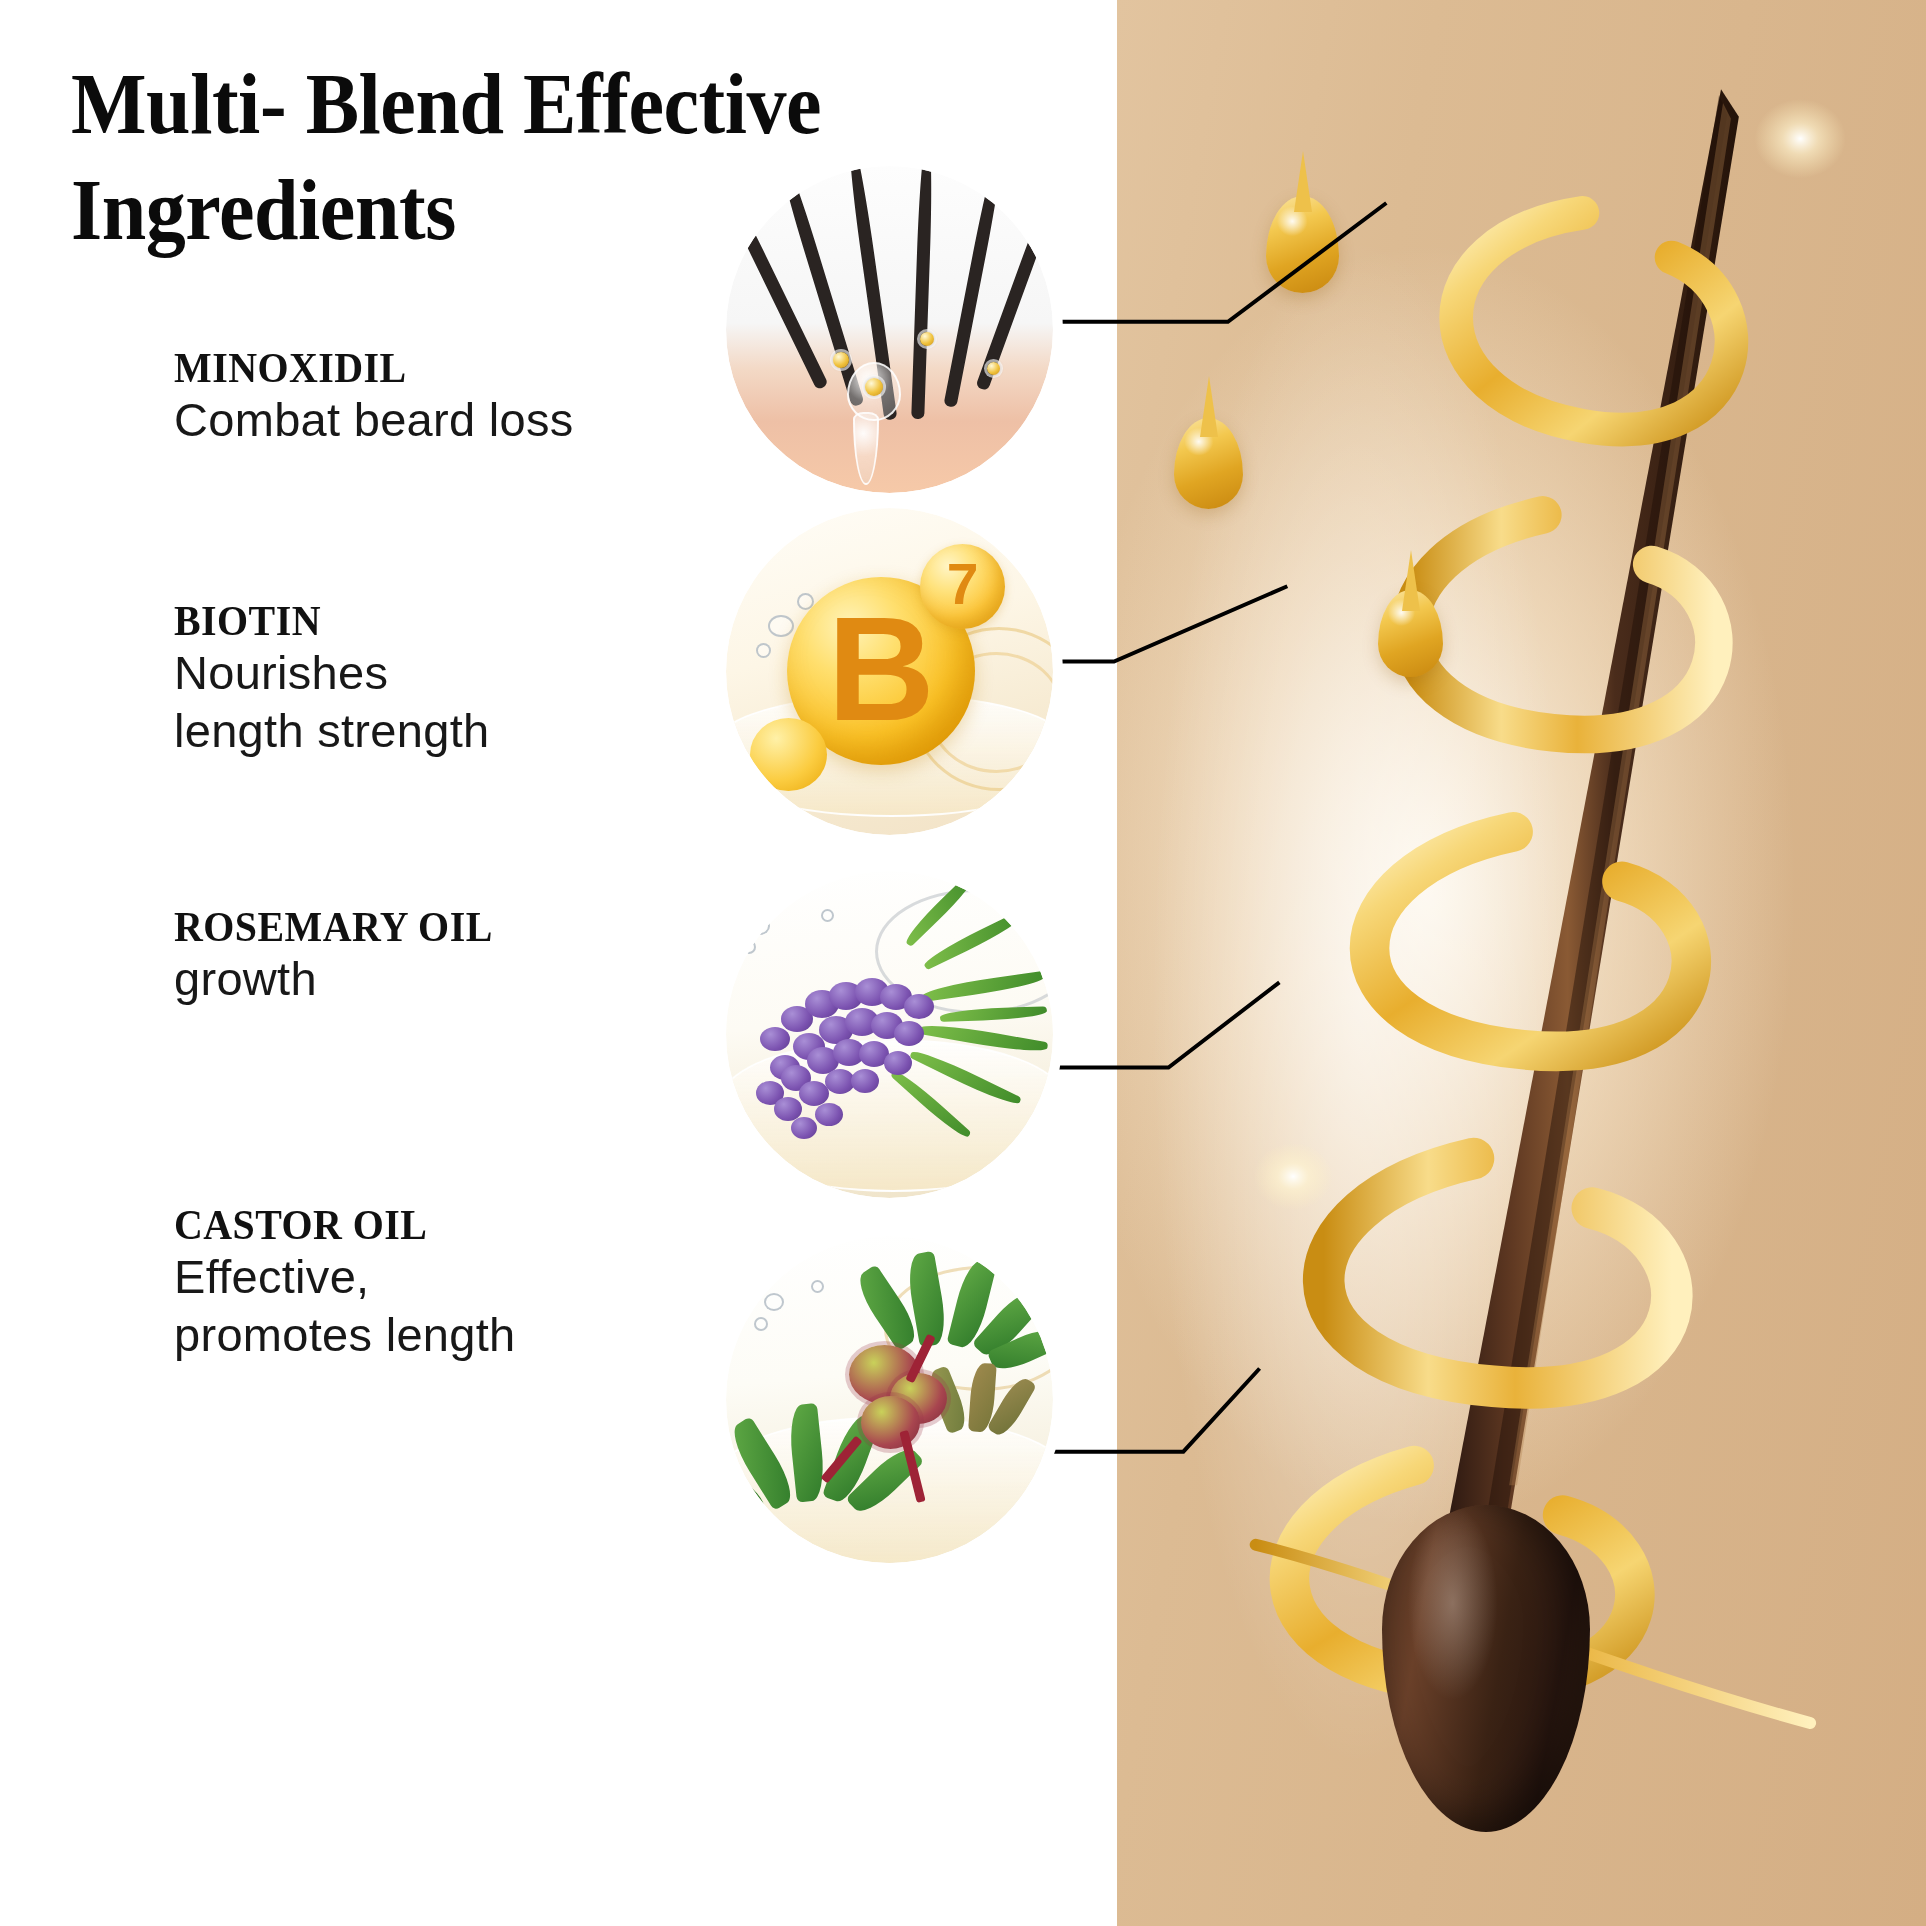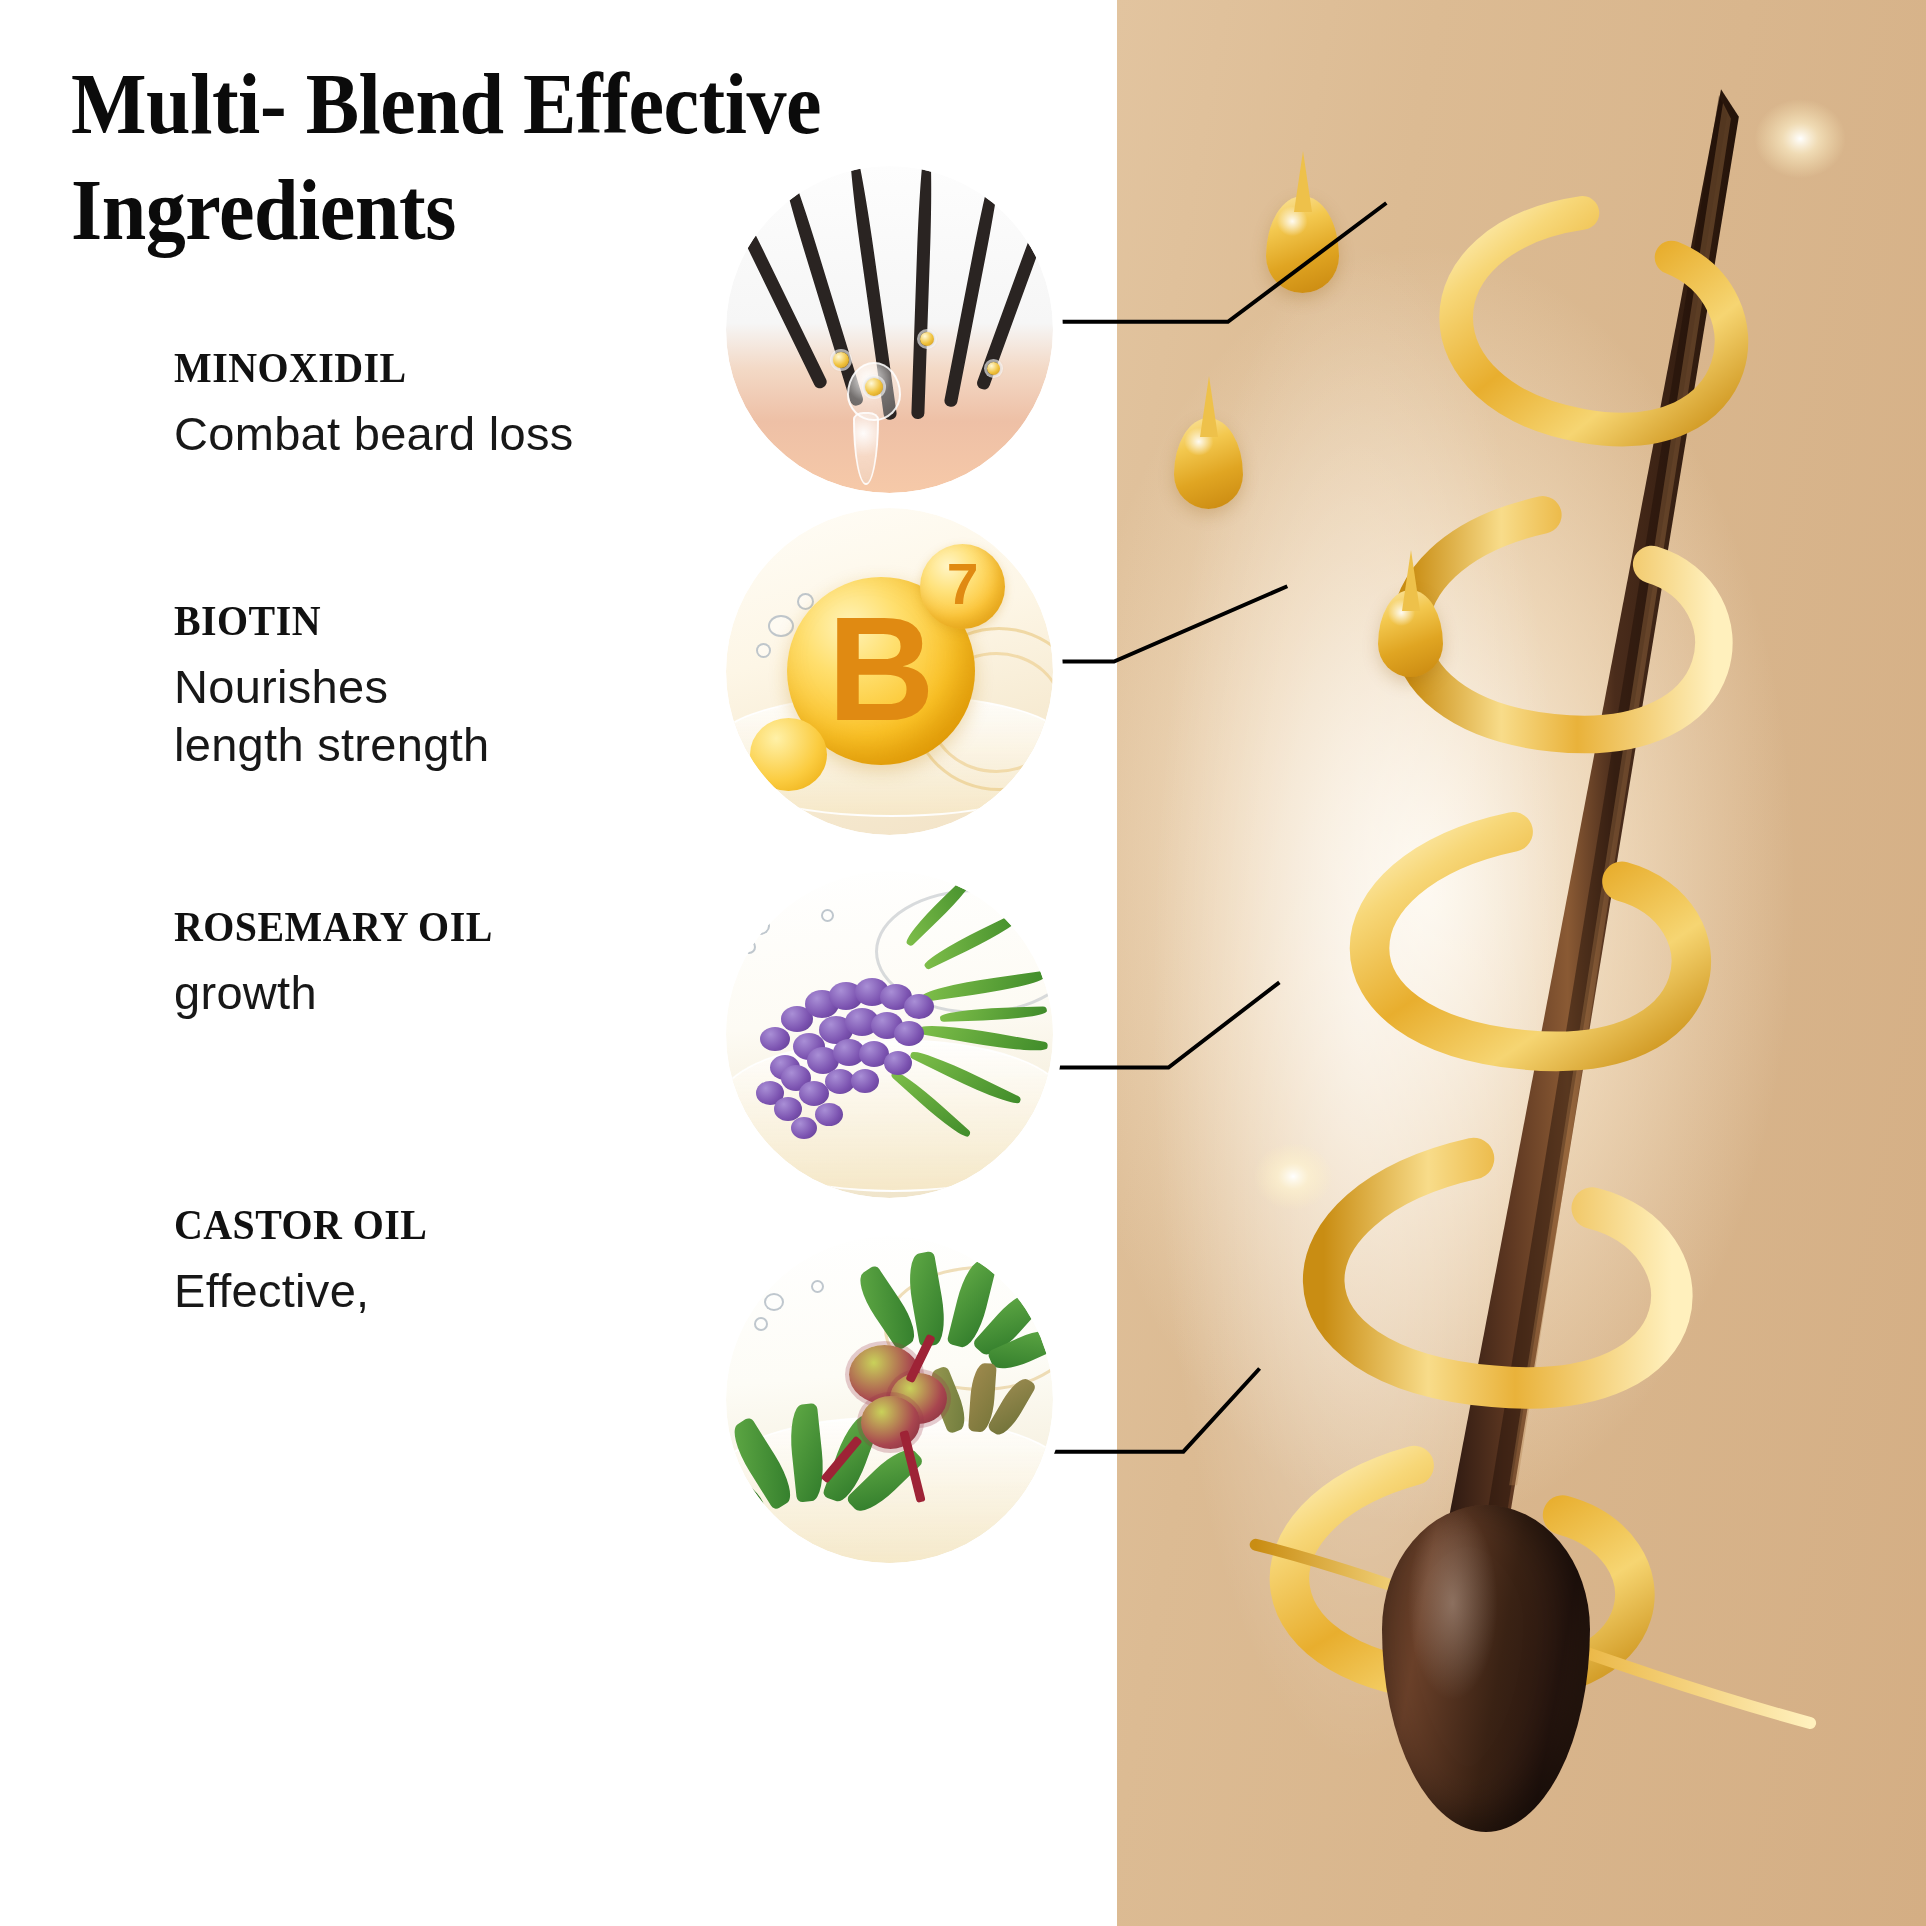--- a/index.html
+++ b/index.html
@@ -31,21 +31,21 @@
 
   
   .ing{position:absolute;left:174px;width:554px;}
   .ing .name{
     font-family:"Liberation Serif",serif;font-weight:bold;
     font-size:42px;letter-spacing:0.5px;color:#111;line-height:1.1;
     transform:scaleX(.95);transform-origin:left center;
   }
   .ing .desc{
     font-family:"Liberation Sans",sans-serif;font-weight:300;
-    font-size:47px;line-height:1.24;color:#181818;margin-top:14px;
+    font-size:47px;line-height:1.24;color:#181818;
     letter-spacing:0.3px;
   }
   .ing.i0{top:345px;}
   .ing.i1{top:598px;}
   .ing.i2{top:904px;}
   .ing.i3{top:1202px;}
 
   
   .circ{
     position:absolute;border-radius:50%;overflow:hidden;
@@ -159,20 +159,21 @@
     <div class="name">ROSEMARY OIL</div>
     <div class="desc">
       <div>growth</div>
     </div>
   </div>
 
   <div class="ing i3">
     <div class="name">CASTOR OIL</div>
     <div class="desc">
       <div>Effective,</div>
+      <div>promotes length</div>
     </div>
   </div>
 
   <div class="art">
     <svg width="810" height="1927" viewBox="0 0 818 1946">
       <defs>
         <linearGradient id="hairG" x1="0" y1="0" x2="1" y2="0">
           <stop offset="0%" stop-color="#2a1710"></stop>
           <stop offset="22%" stop-color="#5d3721"></stop>
           <stop offset="42%" stop-color="#8a5a34"></stop>

